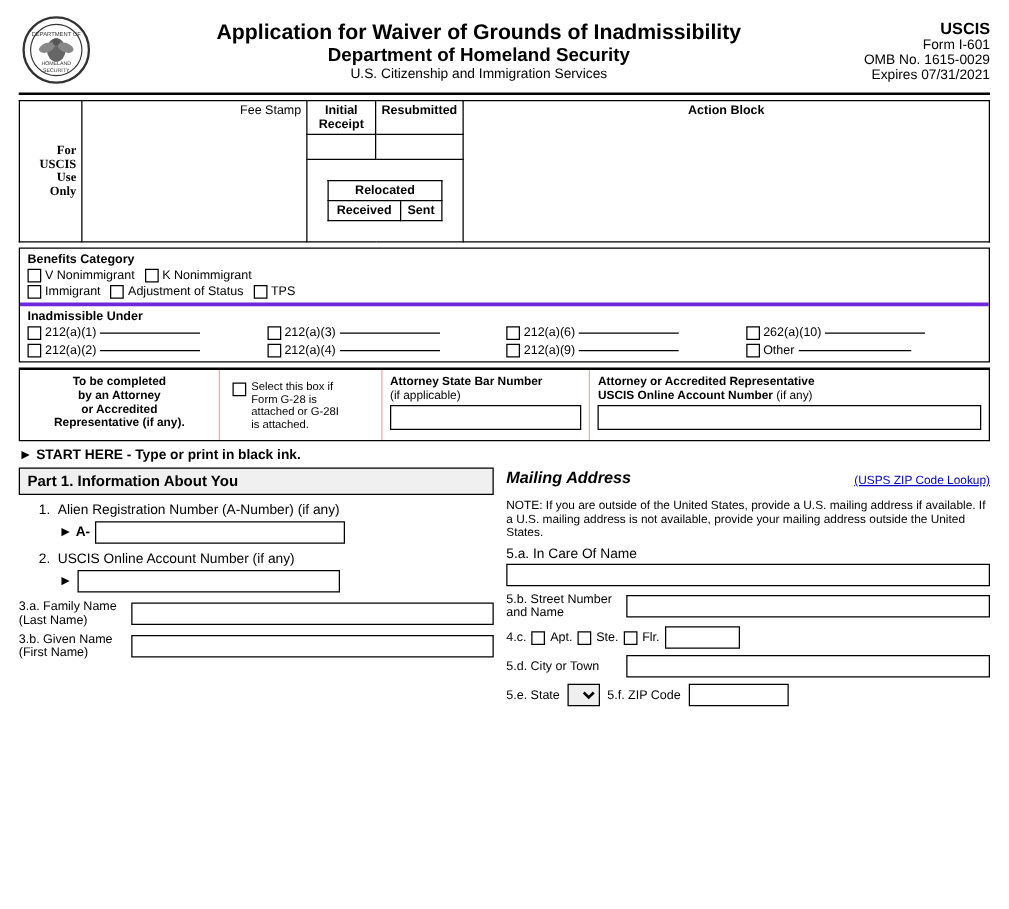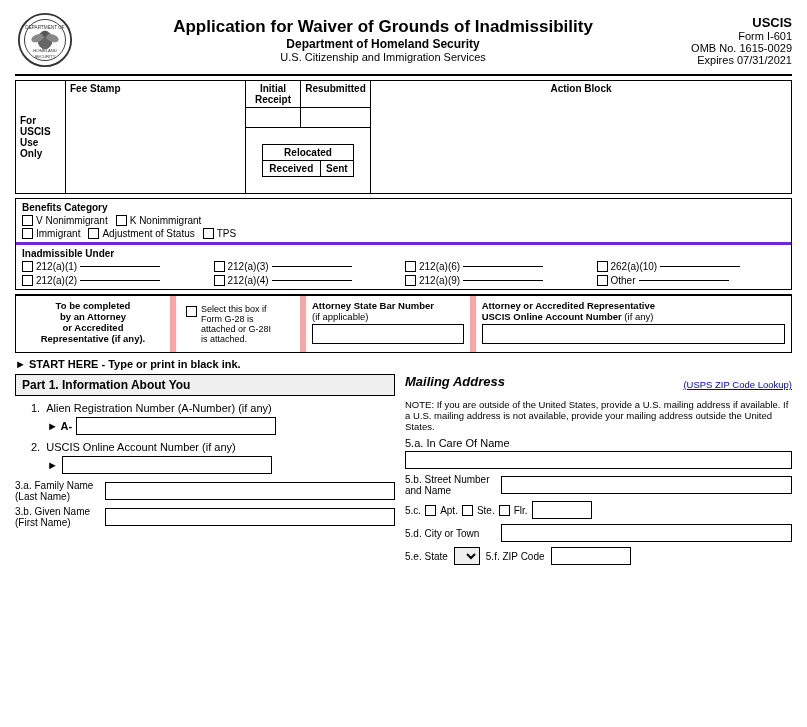--- a/index.html
+++ b/index.html
@@ -3,48 +3,48 @@
   <meta charset="utf-8">
   <style>
     * { box-sizing: border-box; margin: 0; padding: 0; }
     body { font-family: Arial, sans-serif; font-size: 11px; background: #fff; color: #000; width: 807px; }
     .page { padding: 10px 15px; }
 
     
     .header { display: flex; align-items: center; justify-content: space-between; margin-bottom: 4px; }
     .header-center { text-align: center; flex: 1; }
     .header-title { font-size: 17px; font-weight: bold; }
-    .header-sub { font-size: 12px; font-weight: bold; }
+    .header-sub { font-size: 15px; font-weight: bold; }
     .header-sub2 { font-size: 11px; }
     .header-right { text-align: right; font-size: 11px; white-space: nowrap; }
     .header-right .form-label { font-weight: bold; font-size: 13px; }
     .logo { width: 60px; height: 60px; display: flex; align-items: center; justify-content: center; }
     .logo svg { width: 56px; height: 56px; }
 
     
     .divider-thick { border-top: 2px solid #000; margin: 4px 0; }
 
     
     .fee-table { border: 1px solid #000; width: 100%; border-collapse: collapse; margin-bottom: 4px; }
     .fee-table td, .fee-table th { border: 1px solid #000; padding: 2px 4px; vertical-align: top; font-size: 10px; }
-    .fee-table .for-uscis { font-weight: bold; text-align: left; vertical-align: middle; width: 50px; font-size: 10px; }
-    .fee-stamp-cell { text-align: left; font-weight: bold; width: 180px; }
+    .fee-table .for-uscis { font-weight: bold; text-align: right; vertical-align: middle; width: 50px; font-size: 10px; font-family: Liberation Serif, serif; }
+    .fee-stamp-cell { text-align: right; font-weight: normal; width: 180px; }
     .initial-receipt { text-align: center; font-weight: bold; width: 55px; font-size: 10px; }
     .resubmitted { text-align: center; font-weight: bold; width: 70px; font-size: 10px; }
     .action-block { text-align: center; font-weight: bold; }
     .benefits-label { font-weight: bold; font-size: 10px; }
     .checkbox-row { display: flex; align-items: center; gap: 8px; flex-wrap: wrap; margin-top: 2px; font-size: 10px; }
     .cb-item { display: flex; align-items: center; gap: 3px; }
     .cb-box { width: 11px; height: 11px; border: 1px solid #000; display: inline-block; flex-shrink: 0; }
     .inadmissible-label { font-weight: bold; font-size: 10px; margin-bottom: 2px; }
     .underline-field { border-bottom: 1px solid #000; display: inline-block; width: 80px; }
 
     
     .attorney-section { border: 1px solid #000; border-top: 2px solid #000; display: flex; margin-bottom: 4px; }
-    .attorney-col { border-right: 6px solid #fca5a5; padding: 4px 6px; font-size: 9.5px; }
+    .attorney-col { border-right: 1px solid #fca5a5; padding: 4px 6px; font-size: 9.5px; }
     .attorney-col:last-child { border-right: none; }
     .attorney-col-label { font-weight: bold; text-align: center; font-size: 9.5px; }
     .attorney-checkbox-area { display: flex; align-items: flex-start; gap: 4px; padding: 4px; }
     .atty-check-text { font-size: 9px; }
     .atty-input { border: 1px solid #000; height: 20px; width: 100%; margin-top: 2px; }
 
     
     .start-here { font-size: 11px; font-weight: bold; margin: 5px 0 4px 0; }
 
     
@@ -317,21 +317,21 @@
         <input type="text" style="width: 100%; border: 1px solid rgb(0, 0, 0); height: 18px;">
       </div>
 
       <div style="margin-bottom:5px;display:flex;align-items:center;gap:6px;">
         <div style="min-width:90px;font-size:10px;">5.b.  Street Number<br>and Name</div>
         <input type="text" style="flex: 1 1 0%; border: 1px solid rgb(0, 0, 0); height: 18px;">
       </div>
 
       <div style="margin-bottom:5px;">
         <div class="apt-row">
-          <span>5.c.</span>
+          <span>4.c.</span>
           <div class="cb-box"></div>
           <span>Apt.</span>
           <div class="cb-box"></div>
           <span>Ste.</span>
           <div class="cb-box"></div>
           <span>Flr.</span>
           <input type="text" class="flr-input" style="">
         </div>
       </div>
 

